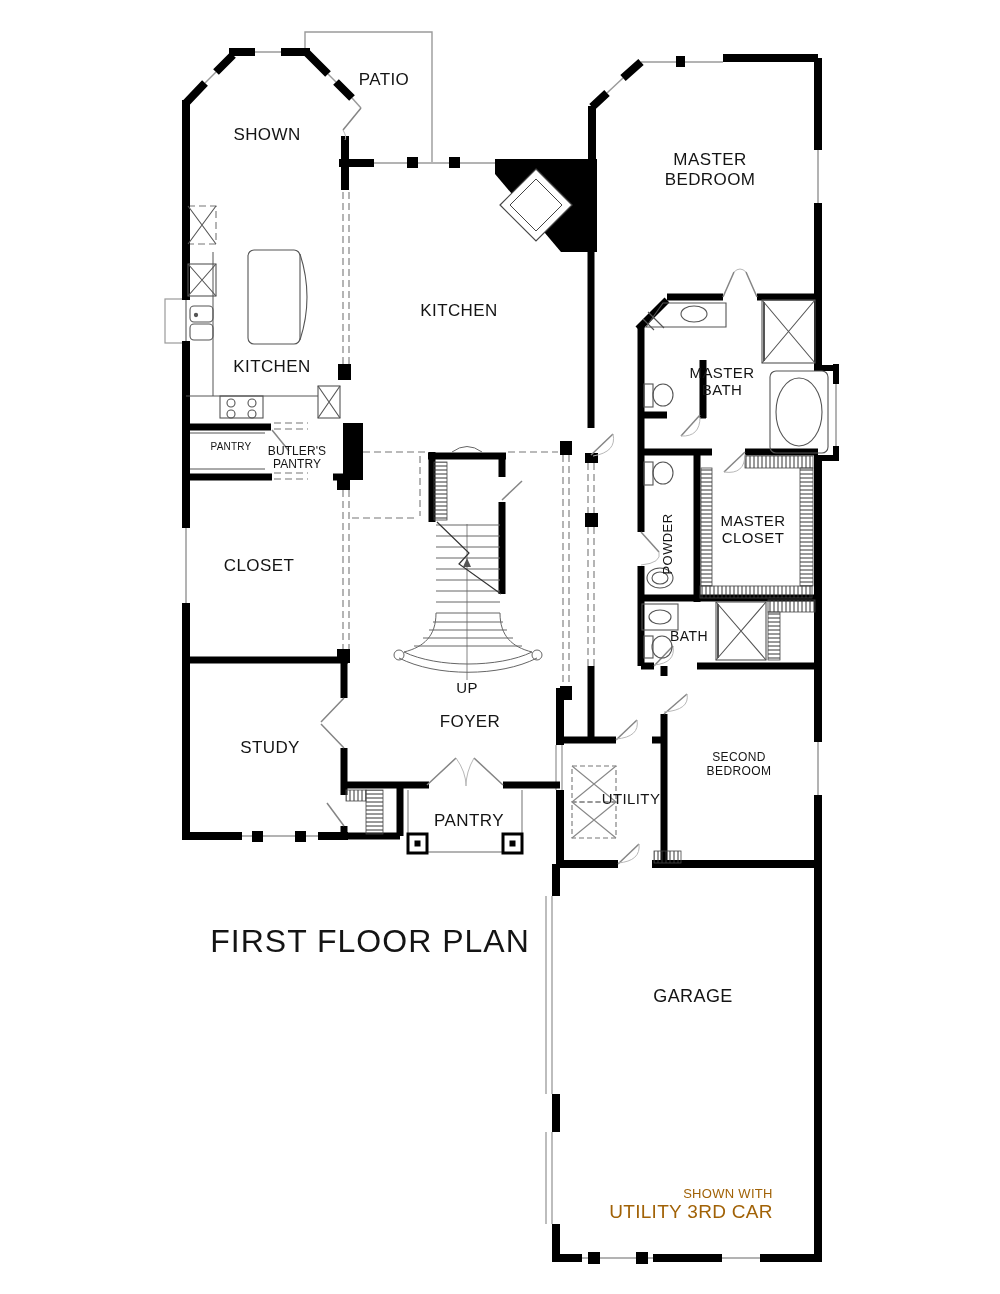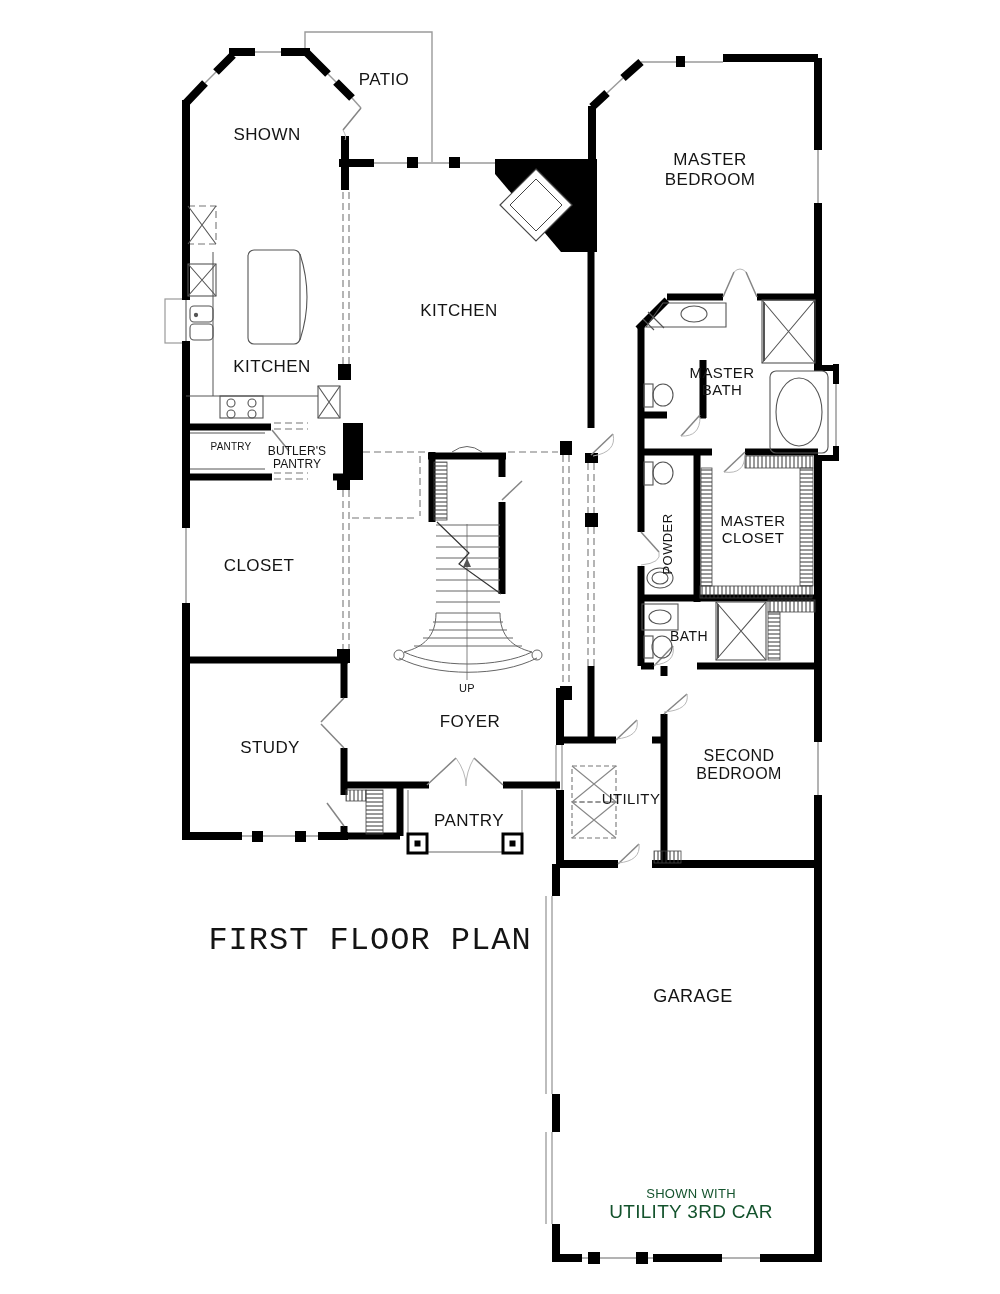--- a/index.html
+++ b/index.html
@@ -3,21 +3,21 @@
 <meta charset="utf-8">
 <style>
   html,body{margin:0;padding:0;background:#fff;}
   .plan{position:relative;width:932px;height:1294px;background:#fff;overflow:hidden;
         font-family:"Liberation Sans",sans-serif;}
   .plan svg{position:absolute;left:0;top:0;}
   .lbl{position:absolute;transform:translate(-50%,-50%);color:#141414;
        white-space:pre-line;text-align:center;letter-spacing:.4px;line-height:1.15;
        font-family:"Liberation Sans",sans-serif;}
   .lbl.rot{transform:translate(-50%,-50%) rotate(-90deg);}
-  .title{letter-spacing:1px;font-family:Liberation Mono, monospace;}
+  .title{letter-spacing:1px;}
 </style>
 </head>
 <body>
 
 <div class="plan">
 <svg width="1000" height="1294" viewBox="0 0 1000 1294">
   <defs>
     <pattern id="hH" width="4" height="4" patternUnits="userSpaceOnUse">
       <line x1="0" y1="2" x2="4" y2="2" stroke="#333" stroke-width="1"></line>
     </pattern>
@@ -286,25 +286,25 @@
 <div class="lbl" style="left:231px;top:447px;font-size:10px;letter-spacing:.2px">PANTRY</div>
 <div class="lbl" style="left:297px;top:458px;font-size:12px;letter-spacing:.1px;line-height:1.1">BUTLER'S
 PANTRY</div>
 <div class="lbl" style="left:753px;top:529px;font-size:15px">MASTER
 CLOSET</div>
 <div class="lbl" style="left:259px;top:566px;font-size:17px">CLOSET</div>
 <div class="lbl rot" style="left:668px;top:544px;font-size:13px">POWDER</div>
 <div class="lbl" style="left:689px;top:636px;font-size:14px">BATH</div>
 <div class="lbl" style="left:270px;top:748px;font-size:17px">STUDY</div>
 <div class="lbl" style="left:470px;top:722px;font-size:17px">FOYER</div>
-<div class="lbl" style="left:739px;top:765px;font-size:16px">SECOND
+<div class="lbl" style="left:739px;top:765px;font-size:12px">SECOND
 BEDROOM</div>
 <div class="lbl" style="left:631px;top:799px;font-size:15px">UTILITY</div>
 <div class="lbl" style="left:469px;top:821px;font-size:17px">PANTRY</div>
 <div class="lbl" style="left:693px;top:996px;font-size:18px">GARAGE</div>
-<div class="lbl" style="left:467px;top:688px;font-size:11px">UP</div>
+<div class="lbl" style="left:467px;top:688px;font-size:15px">UP</div>
 
 <div class="lbl title" style="left:370px;top:941px;font-size:32px">FIRST FLOOR PLAN</div>
-<div style="position:absolute;left:691px;top:1204px;transform:translate(-50%,-50%);text-align:center;color:#14532d;">
+<div style="position:absolute;left:691px;top:1204px;transform:translate(-50%,-50%);text-align:right;color:#a16207;">
   <div style="font-size:13px;letter-spacing:.3px">SHOWN WITH</div>
   <div style="font-size:19px;letter-spacing:.3px">UTILITY 3RD CAR</div>
 </div>
 </div>
 
 </body></html>

